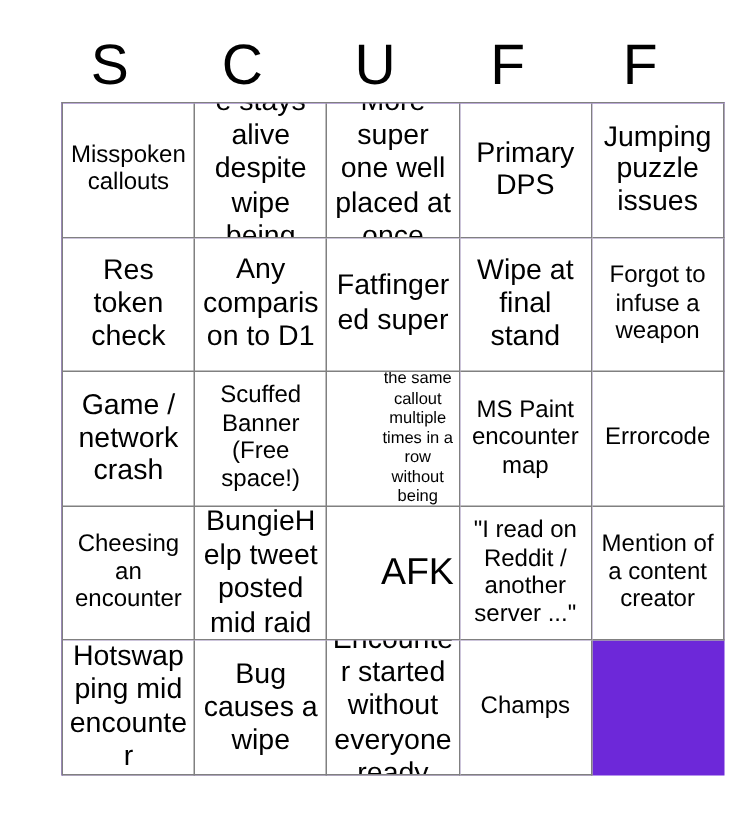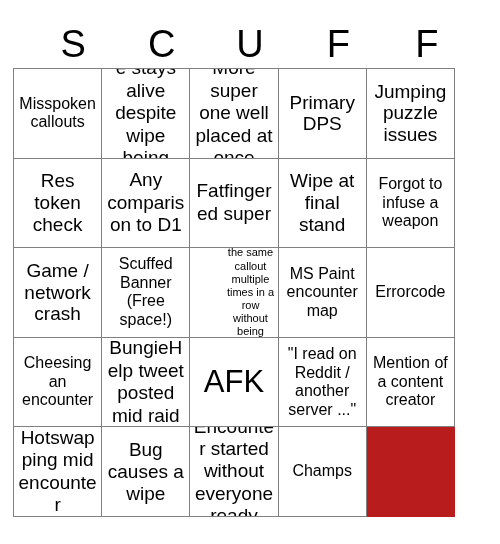--- a/index.html
+++ b/index.html
@@ -41,31 +41,31 @@
     line-height: 1;
     font-weight: 400;
     color: #000000;
     letter-spacing: 0;
     user-select: none;
   }
 
   
   #grid {
     position: absolute;
-    left: 13px;
+    left: 41px;
     top: 68px;
     width: 442px;
     height: 449px;
     display: grid;
     grid-template-columns: repeat(5, 1fr);
     grid-template-rows: repeat(5, 1fr);
     border-top: 1px solid #808080;
     border-left: 1px solid #808080;
     box-sizing: border-box;
-    background: #b91c1c;
+    background: #6d28d9;
   }
   .cell {
     border-right: 1px solid #808080;
     border-bottom: 1px solid #808080;
     box-sizing: border-box;
     display: flex;
     align-items: center;
     justify-content: center;
     text-align: center;
     padding: 2px 3px;
@@ -74,21 +74,21 @@
   }
   .cell-text {
     display: block;
     width: 100%;
     line-height: 1.14;
     color: #000000;
     word-wrap: break-word;
   }
 
   
-  .s-xl  { font-size: 31px; line-height: 1.10; }
+  .s-xl  { font-size: 25px; line-height: 1.10; text-align: right; }
   .s-lg  { font-size: 19px; line-height: 1.14; }
   .s-md  { font-size: 16px; line-height: 1.16; }
   .s-sm  { font-size: 19px; line-height: 1.18; }
   .s-xs  { font-size: 11px; line-height: 1.20; margin-left: 33px; }
 </style>
 </head>
 <body>
 
 <div id="bingo-card">
 

